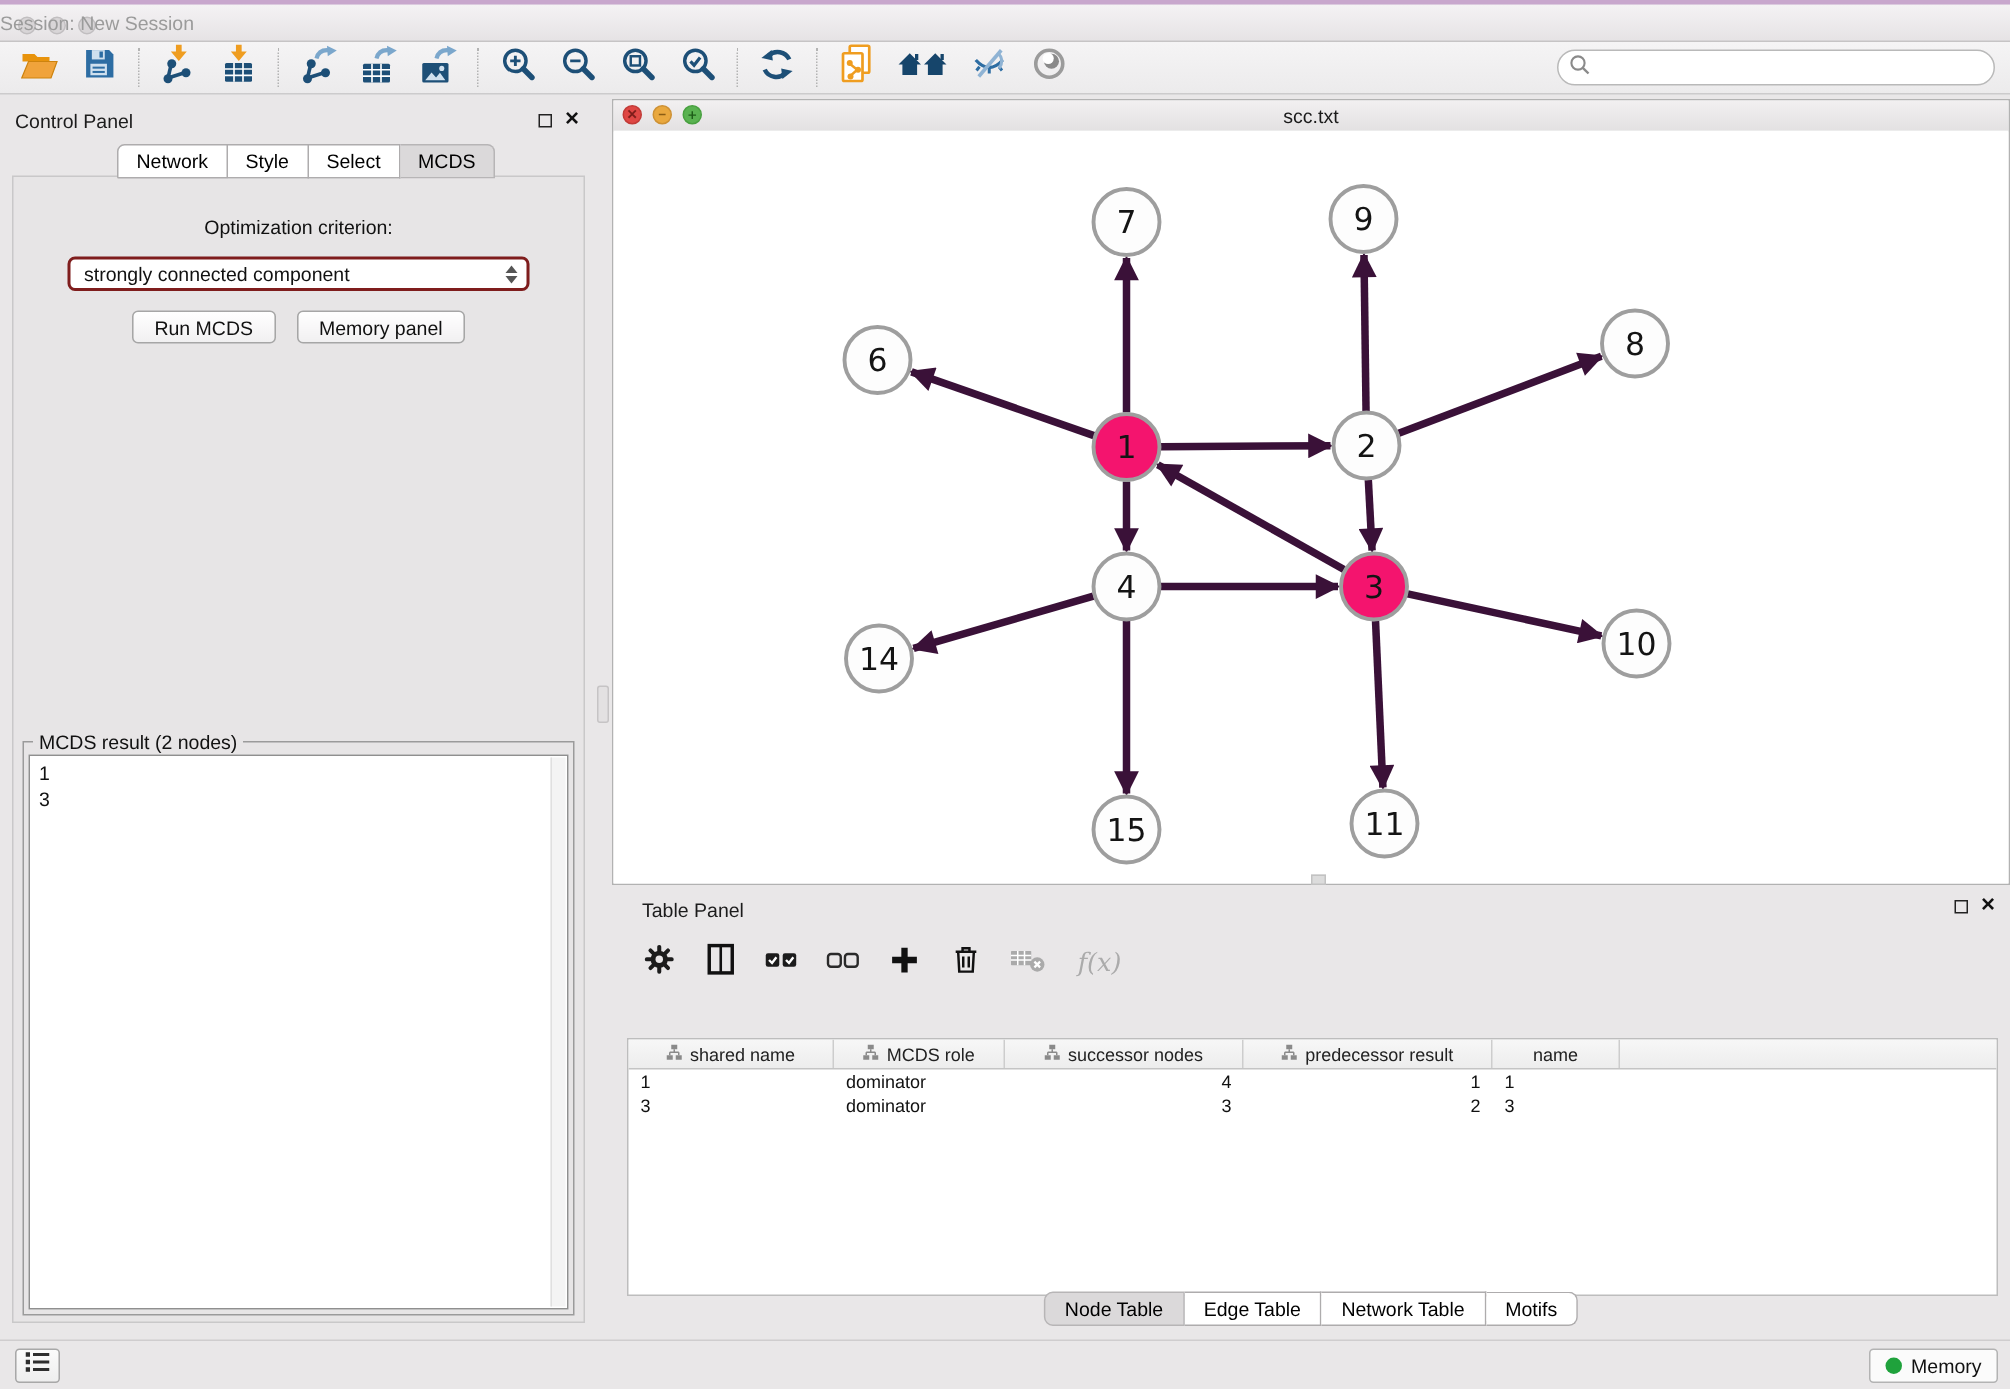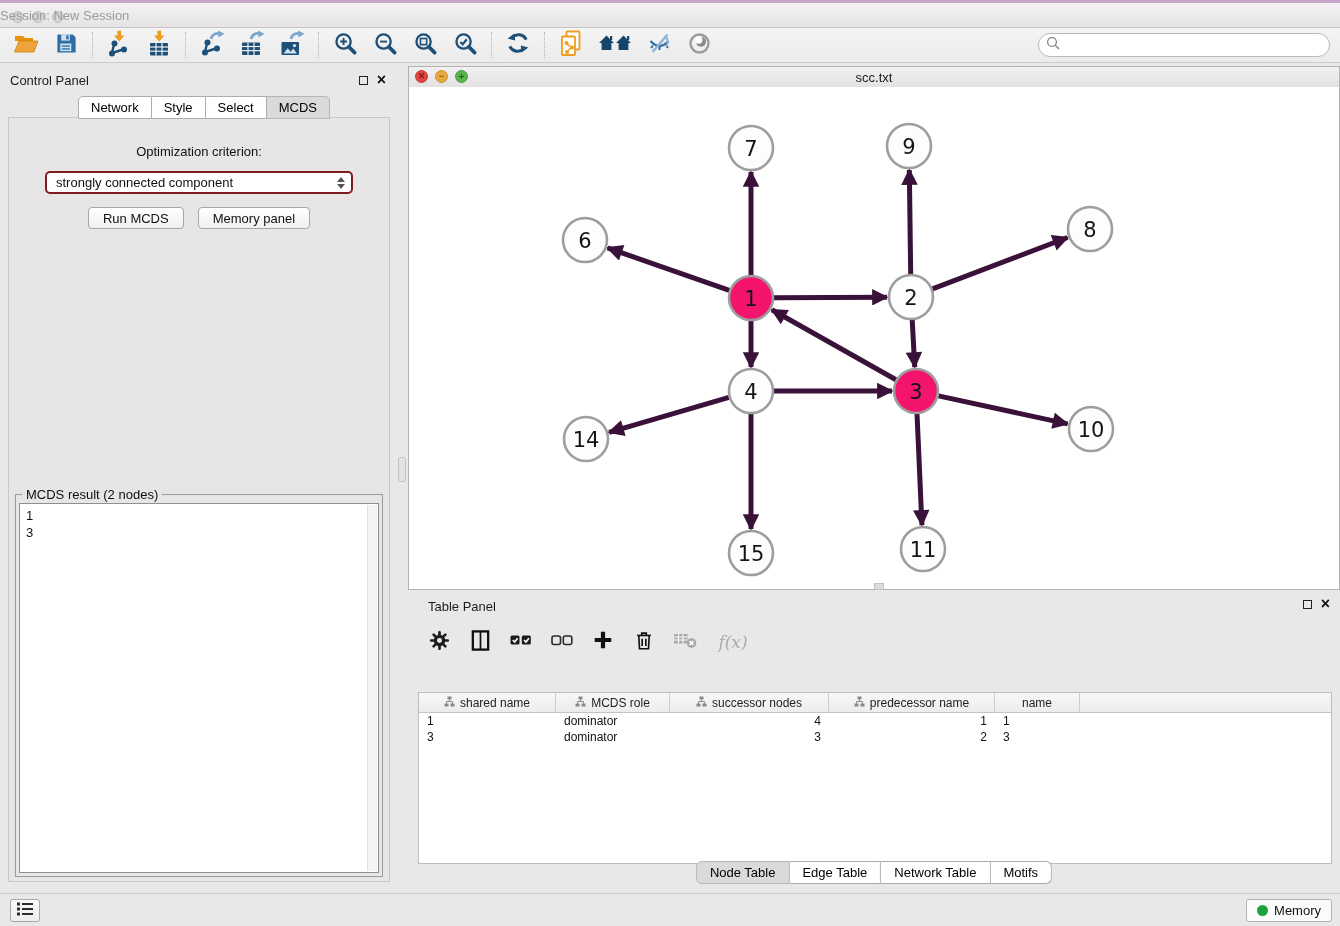--- a/index.html
+++ b/index.html
@@ -499,21 +499,21 @@
               </svg></span>
             <span>successor nodes</span>
           </div>
           <div class="th" style="width: 166px;">
             <span><svg width="11" height="11" viewBox="0 0 11 11">
                 <rect x="3.5" y="0.5" width="4" height="3" fill="#8a8a8a"></rect>
                 <path d="M5.5 3.5v2M2.5 5.5h6M2.5 5.5v2M8.5 5.5v2" stroke="#8a8a8a" fill="none"></path>
                 <rect x="0.5" y="7.5" width="4" height="3" fill="#8a8a8a"></rect>
                 <rect x="6.5" y="7.5" width="4" height="3" fill="#8a8a8a"></rect>
               </svg></span>
-            <span>predecessor name</span>
+            <span>predecessor result</span>
           </div>
           <div class="th" style="width: 85px;">
             <span>name</span>
           </div>
         </div>
       <div>
           <div class="trow">
             <div class="td" style="width: 137px; text-align: left;">1</div>
             <div class="td" style="width: 114px; text-align: left;">dominator</div>
             <div class="td" style="width: 159px; text-align: right;">4</div>

